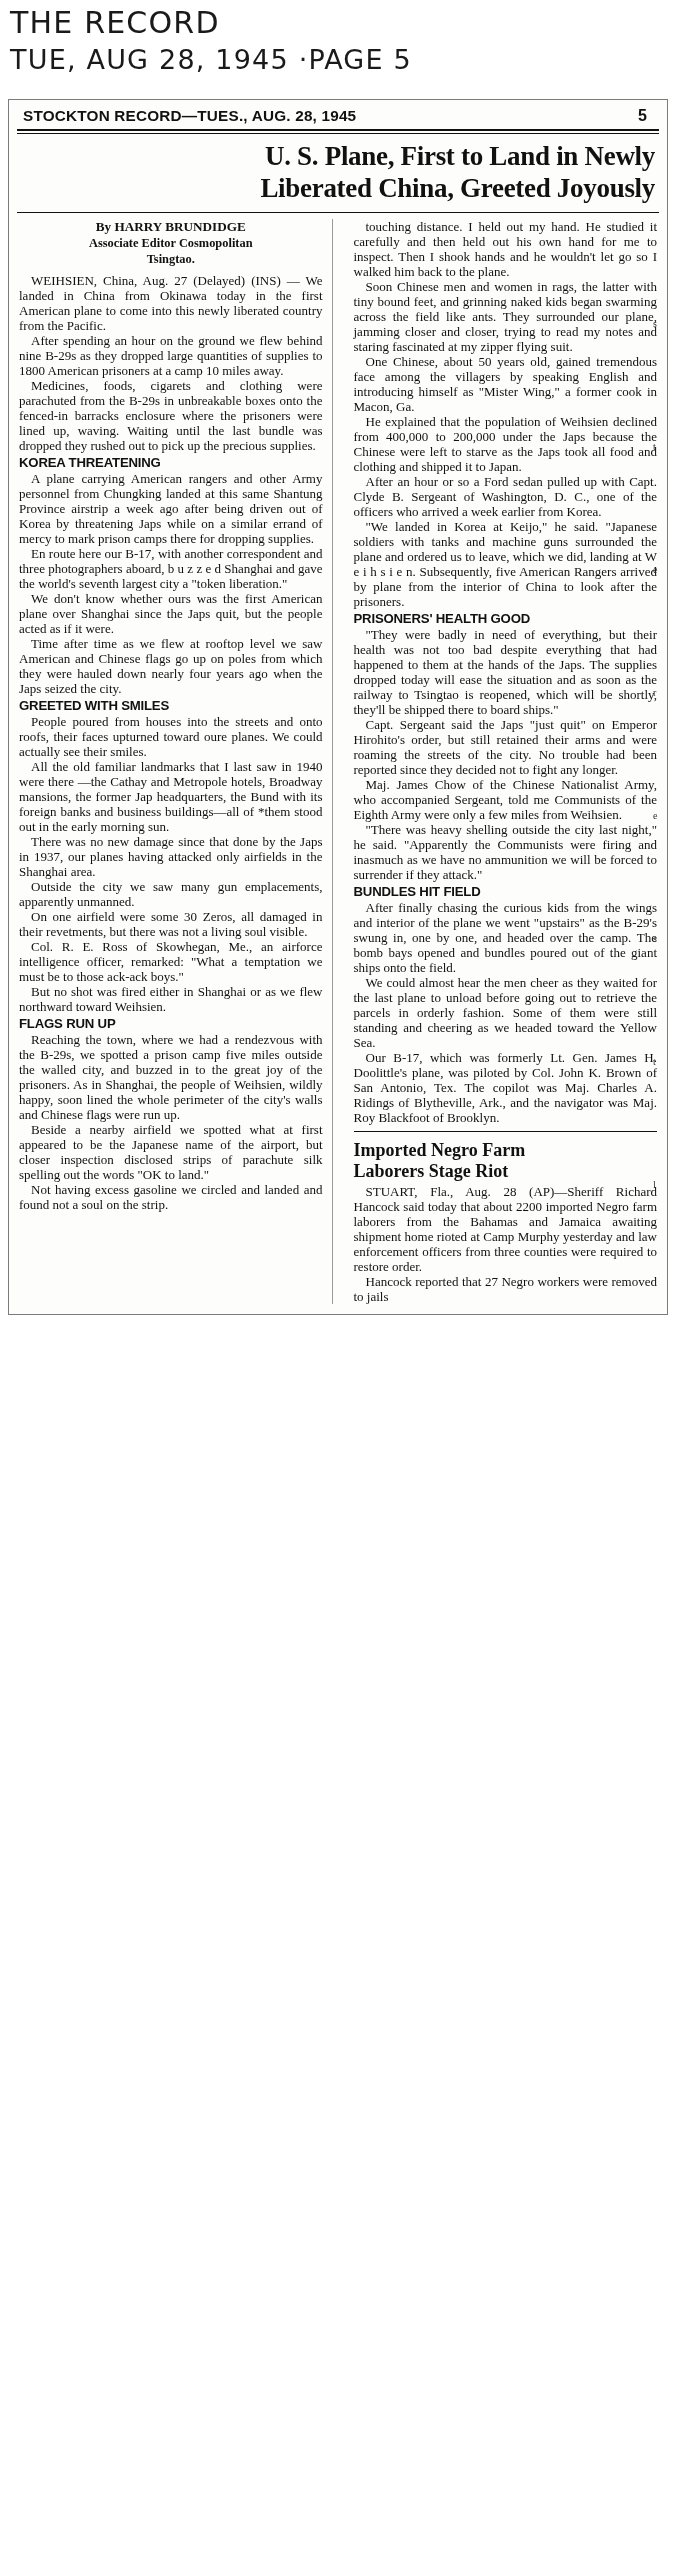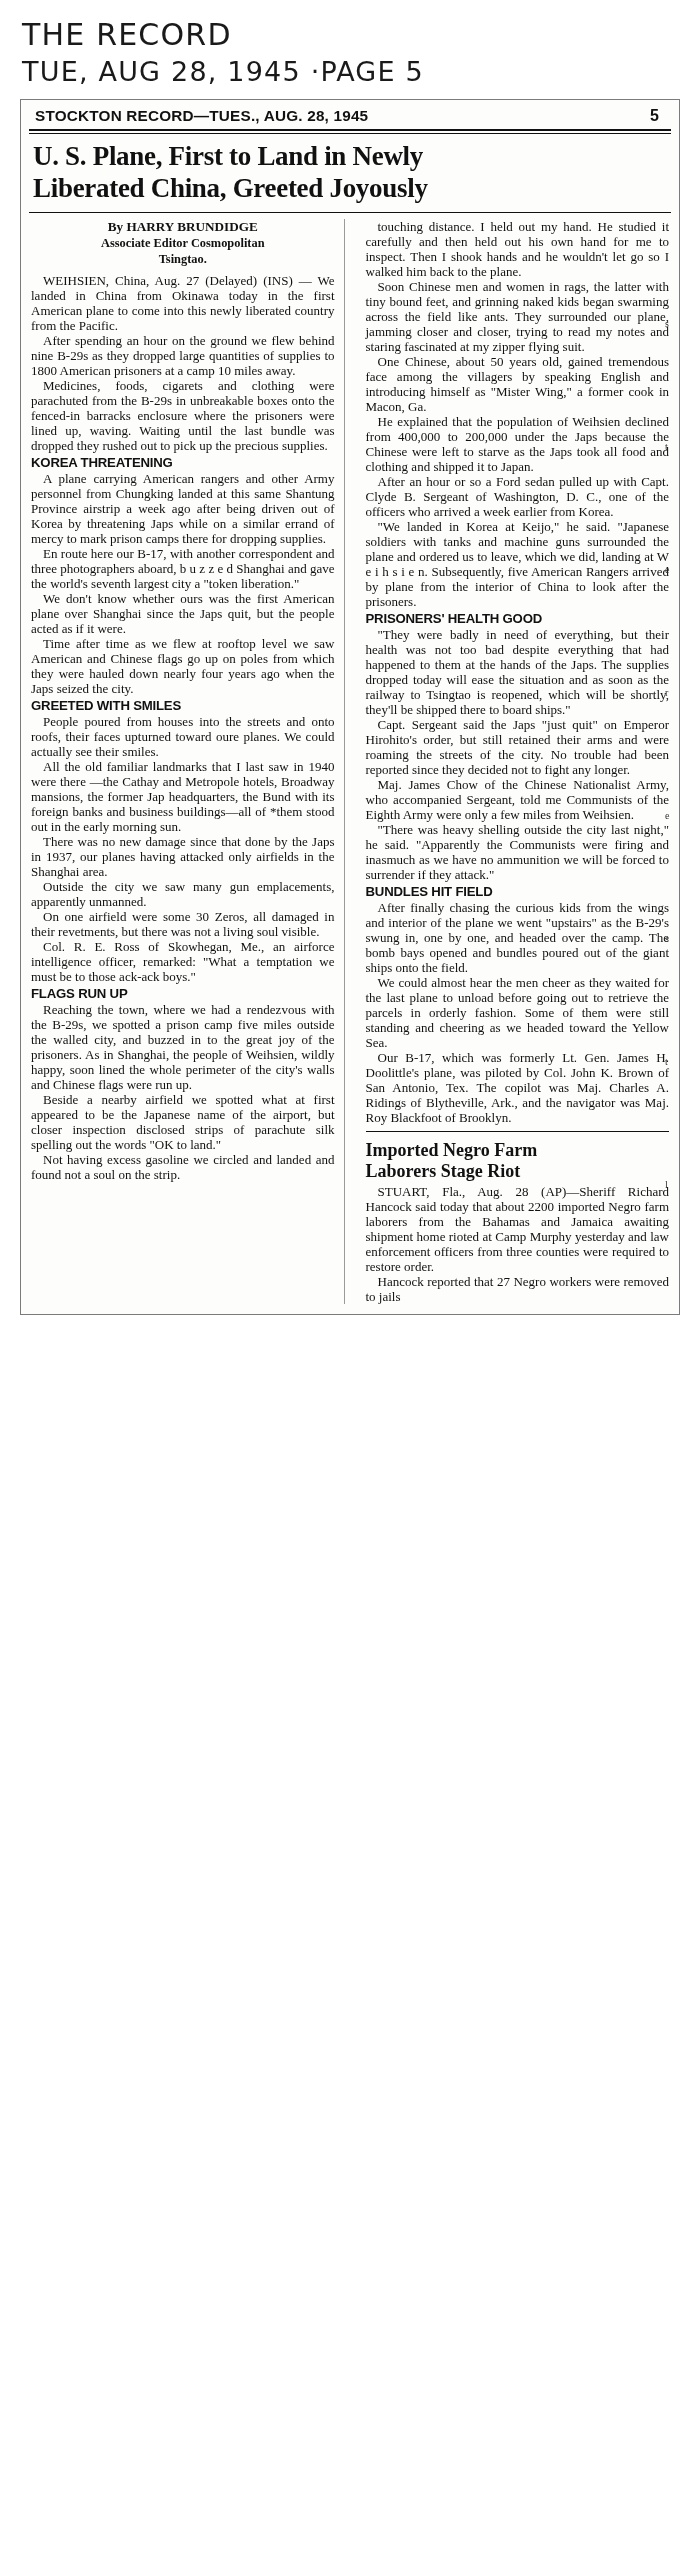--- a/index.html
+++ b/index.html
@@ -11,21 +11,21 @@
     width: 690px;
     min-height: 2576px;
     font-family: "Liberation Serif", serif;
     color: #111;
   }
   .page {
     position: relative;
     width: 690px;
     min-height: 2576px;
     box-sizing: border-box;
-    padding: 12px;
+    padding: 0;
   }
   
   .handwriting {
     font-family: "DejaVu Sans", sans-serif;
     font-weight: 400;
     letter-spacing: 1.2px;
     color: #1a1a1a;
     padding-left: 10px;
   }
   .hand-line1 {
@@ -34,21 +34,21 @@
     padding-top: 6px;
   }
   .hand-line2 {
     font-size: 27px;
     line-height: 32px;
     padding-top: 4px;
     padding-bottom: 7px;
   }
   
   .clipping {
-    margin: 4px 8px 0 8px;
+    margin: 16px 8px 0 8px;
     border: 1px solid #7b7b7b;
     background: #fdfdfb;
     box-sizing: border-box;
     width: 660px;
     position: relative;
   }
   .masthead {
     display: flex;
     align-items: baseline;
     justify-content: space-between;
@@ -71,20 +71,21 @@
     border-top: 1px solid #111;
     margin: 2px 8px 0 8px;
   }
   .headline {
     padding: 6px 12px 4px 12px;
     font-family: "Liberation Serif", serif;
     font-weight: 700;
     font-size: 27px;
     line-height: 32px;
     letter-spacing: -0.3px;
+    text-align: right;
   }
   .headline .l2 { display: block; }
   .rule-under-head {
     border-top: 1px solid #111;
     margin: 4px 8px 0 8px;
   }
   .cols {
     display: flex;
     padding: 6px 10px 10px 10px;
     gap: 11px;
@@ -192,20 +193,21 @@
             <p class="para">En route here our B-17, with another correspondent and three photographers aboard, b u z z e d Shanghai and gave the world's seventh largest city a "token liberation."</p>
             <p class="para">We don't know whether ours was the first American plane over Shanghai since the Japs quit, but the people acted as if it were.</p>
             <p class="para">Time after time as we flew at rooftop level we saw  American and Chinese flags go up on poles from which they were hauled down nearly four years ago when the Japs seized the city.</p>
             <div class="subhead">GREETED WITH SMILES</div>
             <p class="para">People poured from houses into the streets and onto roofs, their faces upturned toward oure planes. We could actually see their smiles.</p>
             <p class="para">All the old familiar landmarks that I last saw in 1940 were there —the Cathay and Metropole hotels, Broadway mansions, the former Jap headquarters, the Bund with its foreign banks and business buildings—all of *them stood out in the early morning sun.</p>
             <p class="para">There was no new damage since that done by the Japs in 1937, our planes having attacked only airfields in the Shanghai area.</p>
             <p class="para">Outside the city we saw many gun emplacements, apparently unmanned.</p>
             <p class="para">On one airfield were some 30 Zeros, all damaged in their revetments, but there was not a living soul visible.</p>
             <p class="para">Col. R. E. Ross of Skowhegan, Me., an airforce intelligence officer, remarked: "What a temptation we must be to those ack-ack boys."</p>
+            <p class="para">But no shot was fired either in Shanghai or as we flew northward toward Weihsien.</p>
             <div class="subhead">FLAGS RUN UP</div>
             <p class="para">Reaching the town, where we had a rendezvous with the B-29s, we spotted a prison camp five miles outside the walled city, and buzzed in to the great joy of the prisoners. As in Shanghai, the people of Weihsien, wildly happy, soon lined the whole perimeter of the city's walls and Chinese flags were run up.</p>
             <p class="para">Beside a nearby airfield we spotted what at first appeared to be the Japanese name of the airport, but closer inspection disclosed strips of parachute silk spelling out the words "OK to land."</p>
             <p class="para">Not having excess gasoline we circled and landed and found not a soul on the strip.</p>
           </div>
       </div>
 
       <div class="col right">
         <div id="right-body">
             <p class="para">touching distance. I held out my hand. He studied it carefully and then held out his own hand for me to inspect. Then I shook hands and he wouldn't let go so I walked him back to the plane.</p>

